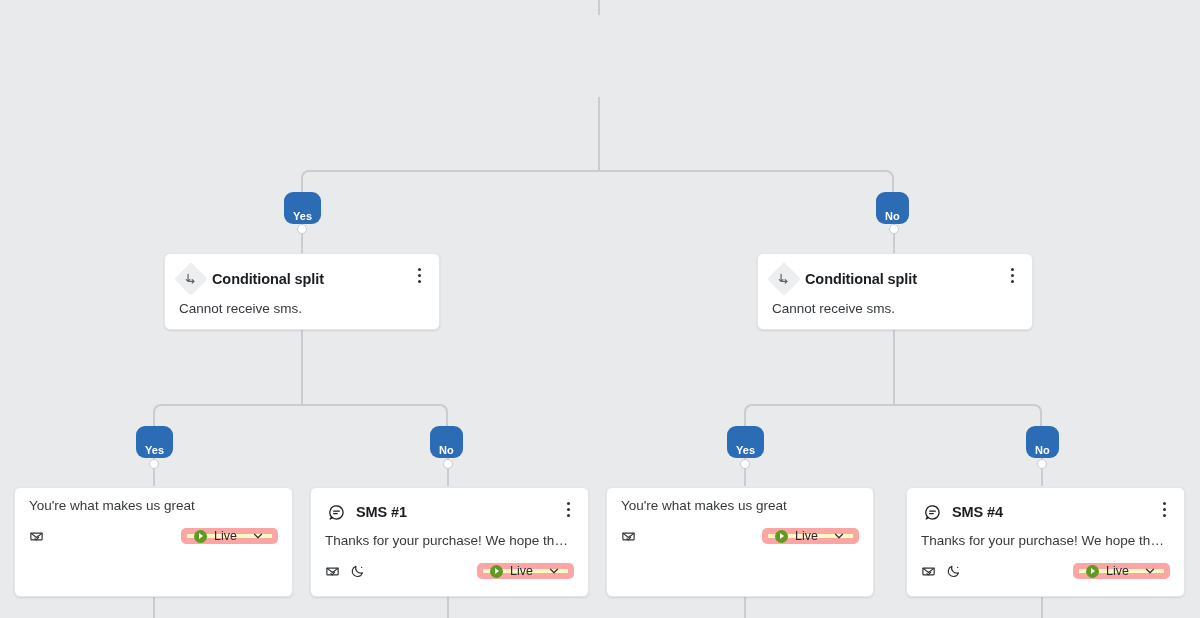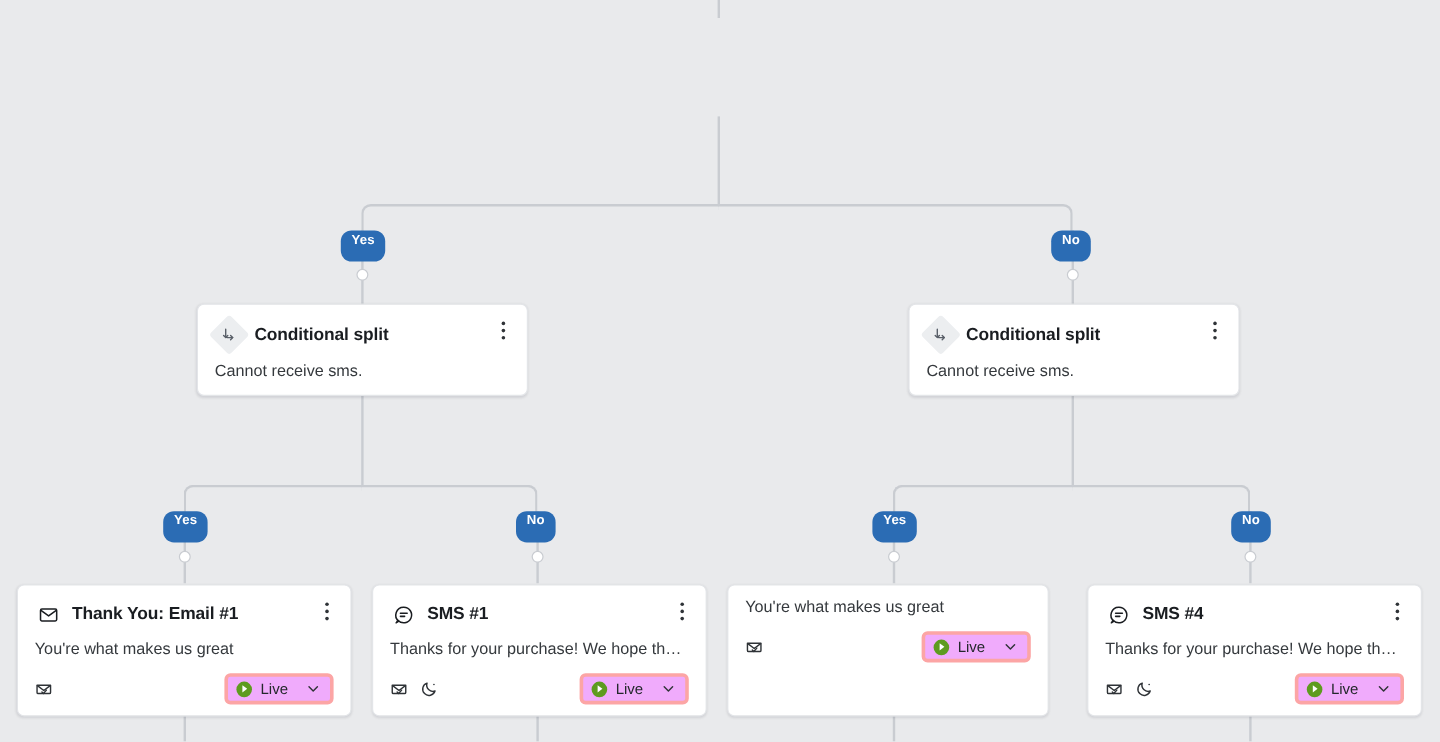--- a/index.html
+++ b/index.html
@@ -32,23 +32,23 @@
     border-color: #c9ccd1;
     border-style: solid;
     border-width: 0;
   }
   .corner.tl { border-top-width: 2px; border-left-width: 2px; border-top-left-radius: 8px; }
   .corner.tr { border-top-width: 2px; border-right-width: 2px; border-top-right-radius: 8px; }
 
   
   .branch-pill {
     position: absolute;
-    height: 26px;
+    height: 14px;
     line-height: 17px;
-    padding: 0 9px;
+    padding: 16px 9px;
     border-radius: 9px;
     background: #2b6cb4;
     color: #ffffff;
     font-size: 11px;
     font-weight: 600;
     letter-spacing: .1px;
     text-align: right;
     white-space: nowrap;
     z-index: 5;
   }
@@ -146,25 +146,25 @@
     display: flex;
     align-items: center;
     gap: 10px;
   }
   .foot-icons svg { display: block; }
   .status-pill {
     margin-left: auto;
     display: flex;
     align-items: center;
     gap: 7px;
-    height: 26px;
+    height: 16px;
     padding: 0 8px 0 7px;
-    border: 3px solid #fca5a5;
+    border: 6px solid #fca5a5;
     border-radius: 5px;
-    background: #f0abfc;
+    background: #fef9c3;
     cursor: pointer;
   }
   .status-dot {
     width: 13px;
     height: 13px;
     flex: 0 0 13px;
     border-radius: 50%;
     background: #5e9b1f;
     display: flex;
     align-items: center;
@@ -274,34 +274,20 @@
       <span class="kebab">
           <i></i>
           <i></i>
           <i></i>
         </span>
     </div>
     <div class="card-body">Cannot receive sms.</div>
   </div>
 
   <div class="card" style="left:14px; top:487px; width:279px; height:110px;">
-    <div class="card-head">
-      <span class="card-icon">
-        <svg width="17" height="17" viewBox="0 0 24 24" fill="none" stroke="#1a1d21" stroke-width="1.8" stroke-linecap="round" stroke-linejoin="round">
-          <rect x="2.5" y="5" width="19" height="14" rx="1.6"></rect>
-          <polyline points="3 6.5 12 13 21 6.5"></polyline>
-        </svg>
-      </span>
-      <span class="card-title">Thank You: Email #1</span>
-      <span class="kebab">
-          <i></i>
-          <i></i>
-          <i></i>
-        </span>
-    </div>
     <div class="card-body">You're what makes us great</div>
     <div class="card-foot">
       <span class="foot-icons">
         <span>
           <svg width="15" height="15" viewBox="0 0 24 24" fill="none" stroke="#2f3337" stroke-width="1.9" stroke-linecap="round" stroke-linejoin="round">
             <path d="M3 6.5h18v9.5a1.5 1.5 0 0 1-1.5 1.5h-15A1.5 1.5 0 0 1 3 16z"></path>
             <polyline points="3.5 7 12 13.5 20.5 7"></polyline>
             <polyline points="9.5 15.5 11.5 17.5 15.5 13"></polyline>
           </svg>
         </span>

